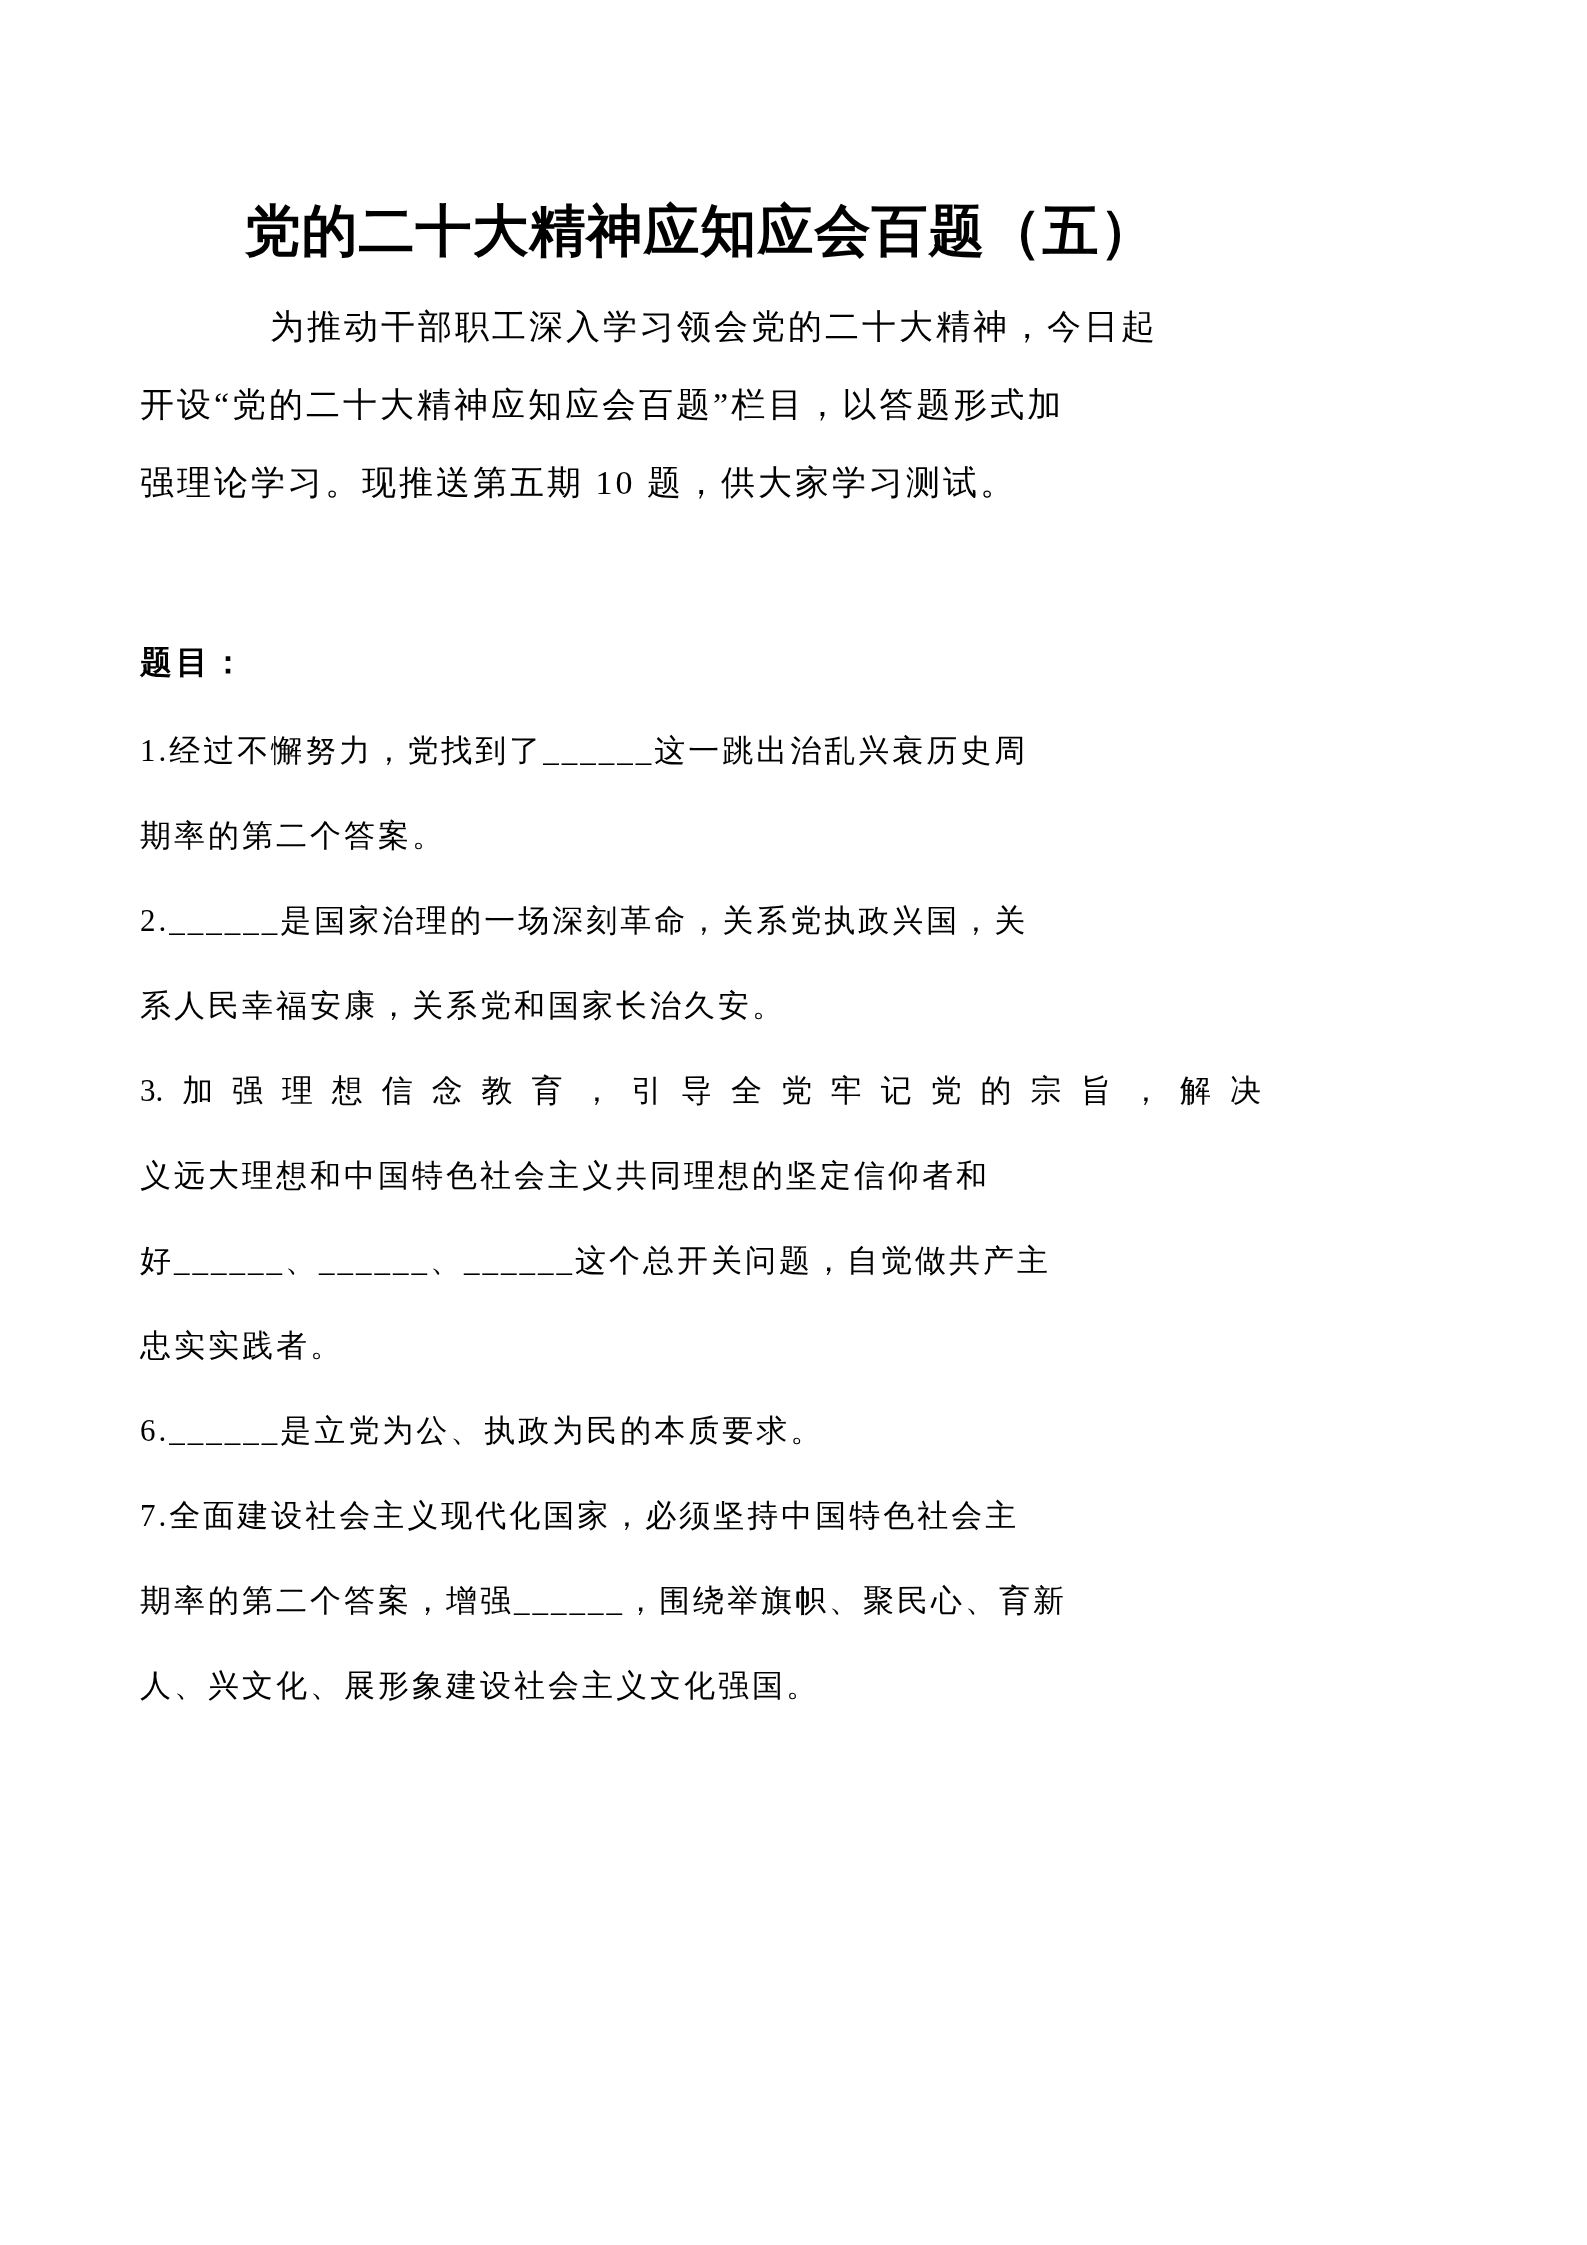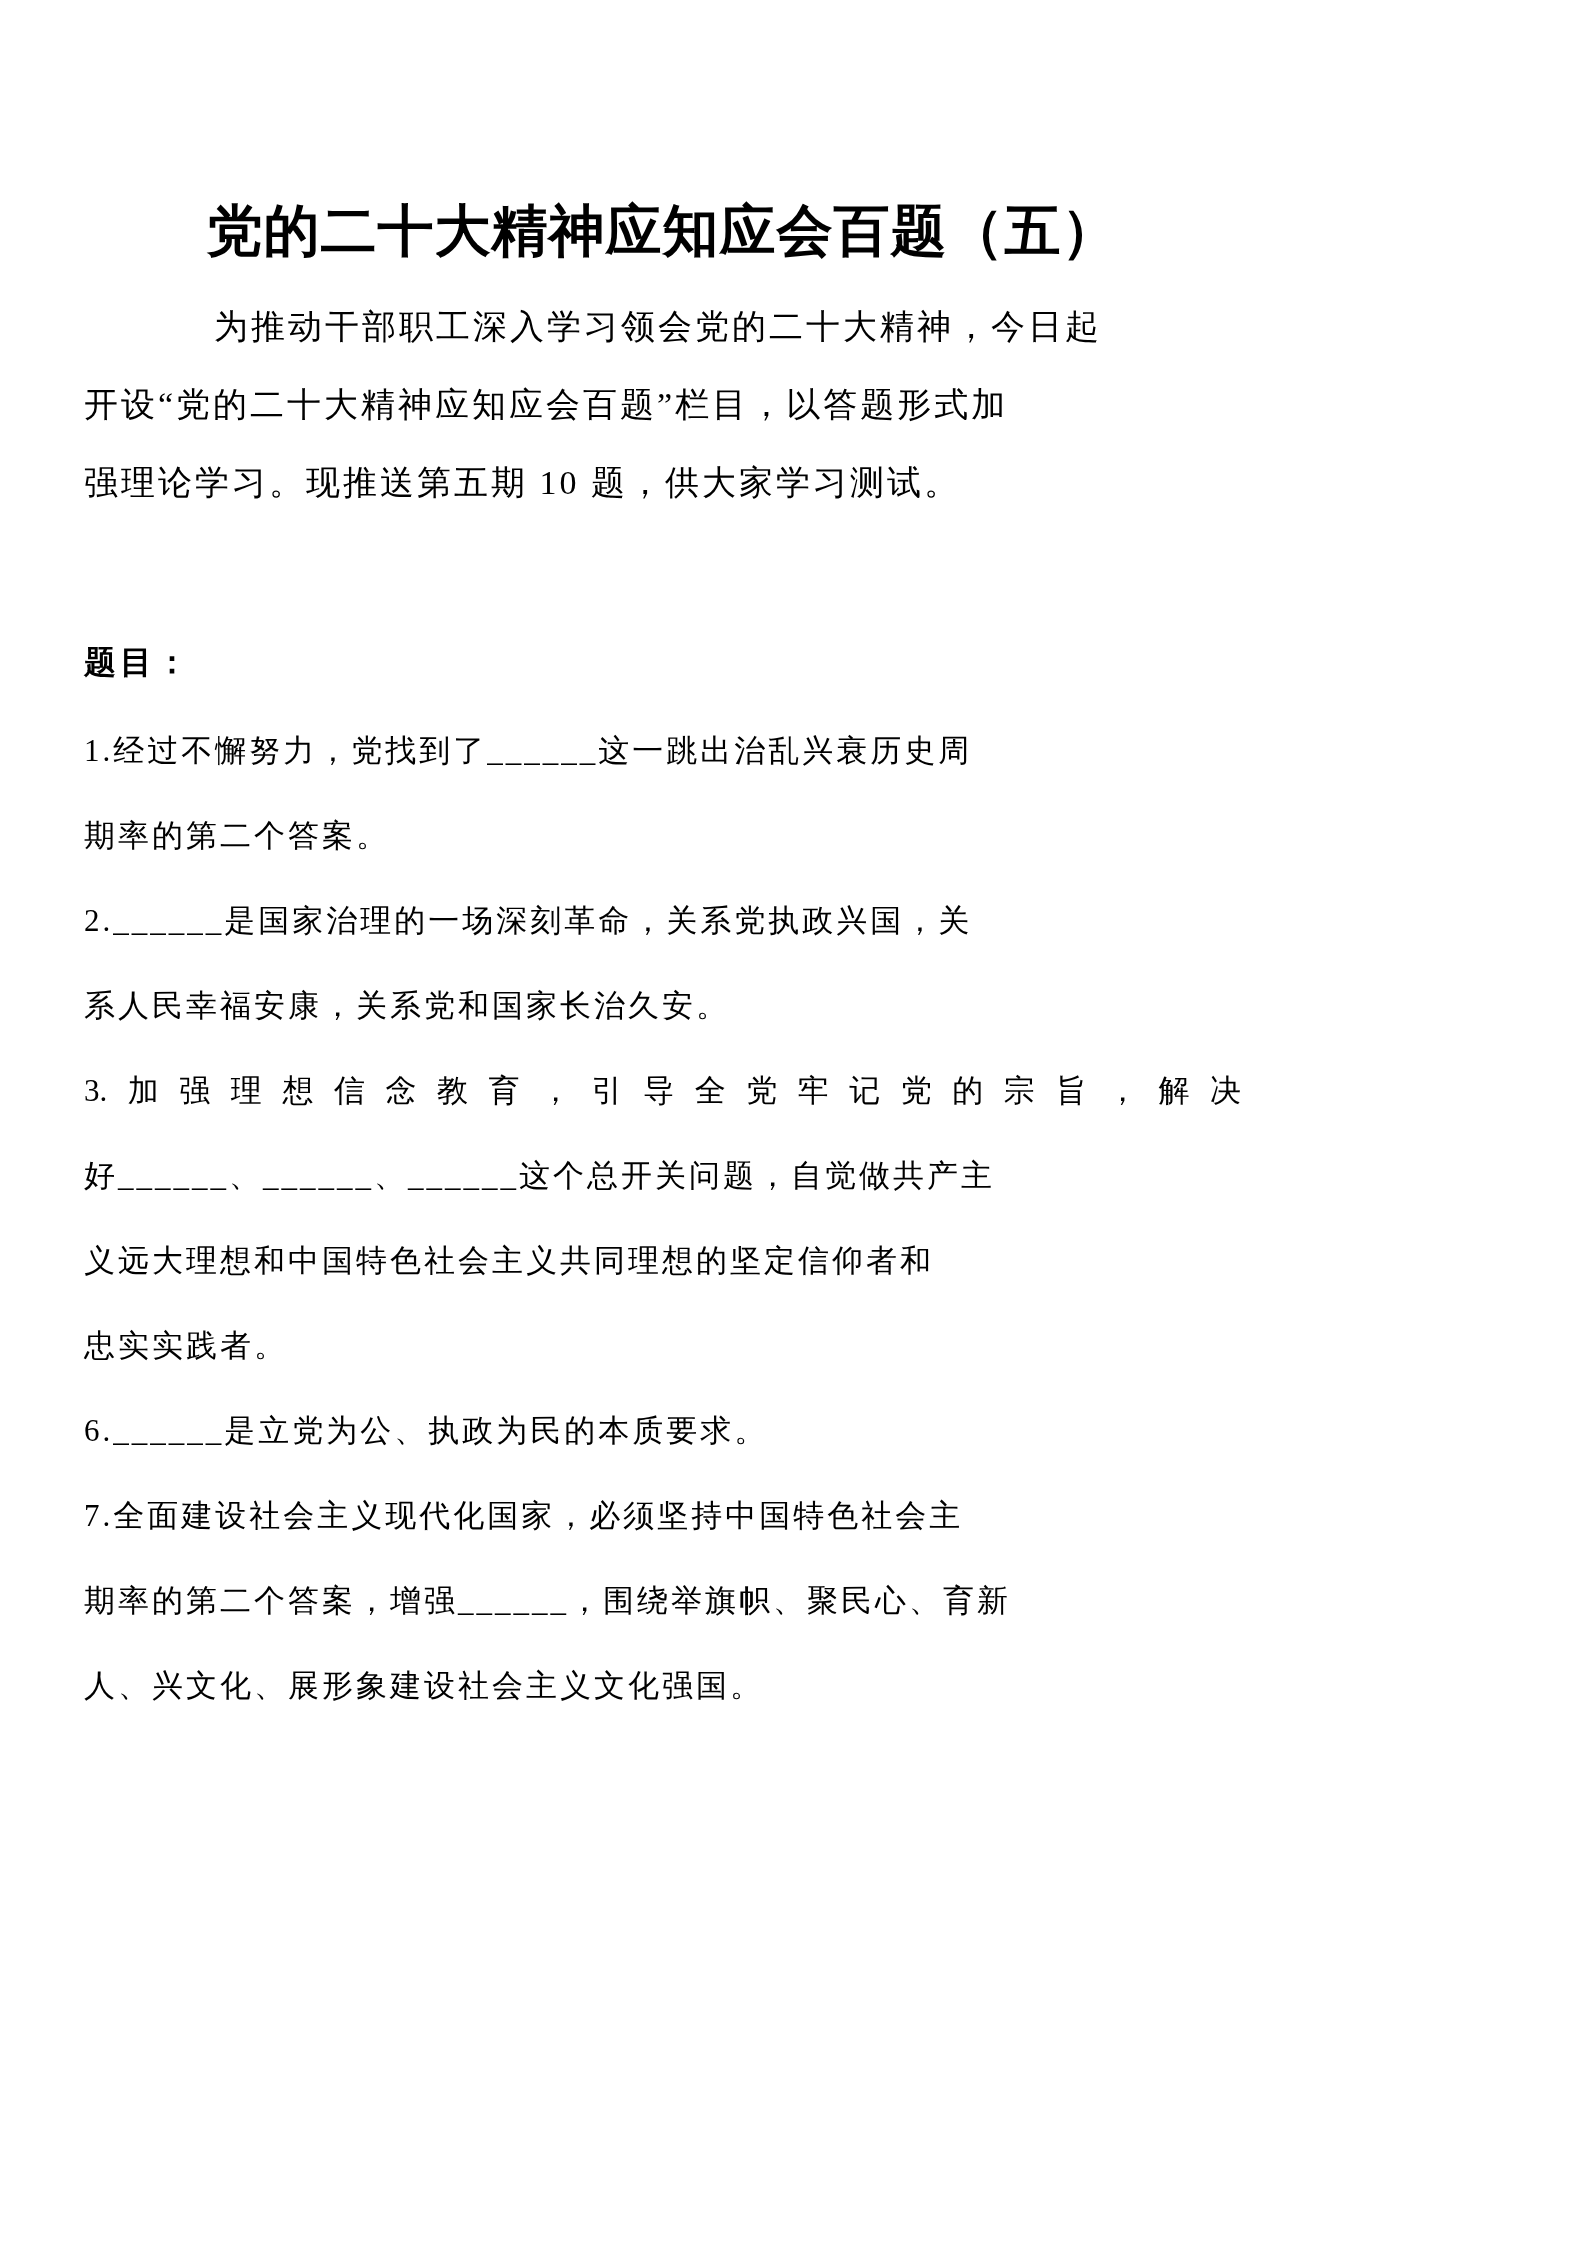--- a/index.html
+++ b/index.html
@@ -5,25 +5,26 @@
   html, body {
     margin: 0;
     padding: 0;
     background: #ffffff;
   }
   .page {
     position: relative;
     width: 1391px;
     height: 2245px;
     box-sizing: border-box;
-    padding: 200px 150px 0 84px;
+    padding: 200px 150px 0 120px;
     background: #ffffff;
     color: #000000;
     font-family: "Liberation Serif", "DejaVu Serif", serif;
     overflow: hidden;
+    margin-left: 20px;
   }
   .doc-title {
     margin: 0;
     font-size: 56px;
     line-height: 62px;
     font-weight: 700;
     text-align: center;
     letter-spacing: 1px;
     font-family: "Liberation Serif", "DejaVu Serif", serif;
   }
@@ -86,22 +87,22 @@
       <span class="line">期率的第二个答案。</span>
     </div>
 
     <div class="question">
       <span class="line">2.______是国家治理的一场深刻革命，关系党执政兴国，关</span>
       <span class="line">系人民幸福安康，关系党和国家长治久安。</span>
     </div>
 
     <div class="question">
       <span class="line stretch">3.加强理想信念教育，引导全党牢记党的宗旨，解决</span>
+      <span class="line">义远大理想和中国特色社会主义共同理想的坚定信仰者和</span>
       <span class="line">好______、______、______这个总开关问题，自觉做共产主</span>
-      <span class="line">义远大理想和中国特色社会主义共同理想的坚定信仰者和</span>
       <span class="line">忠实实践者。</span>
     </div>
 
 
 
     <div class="question">
       <span class="line">6.______是立党为公、执政为民的本质要求。</span>
     </div>
 
     <div class="question">

